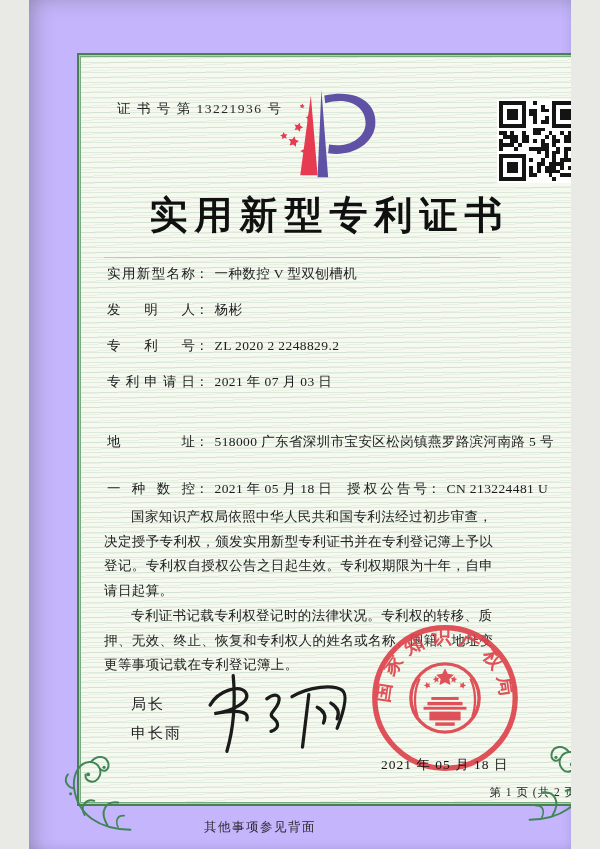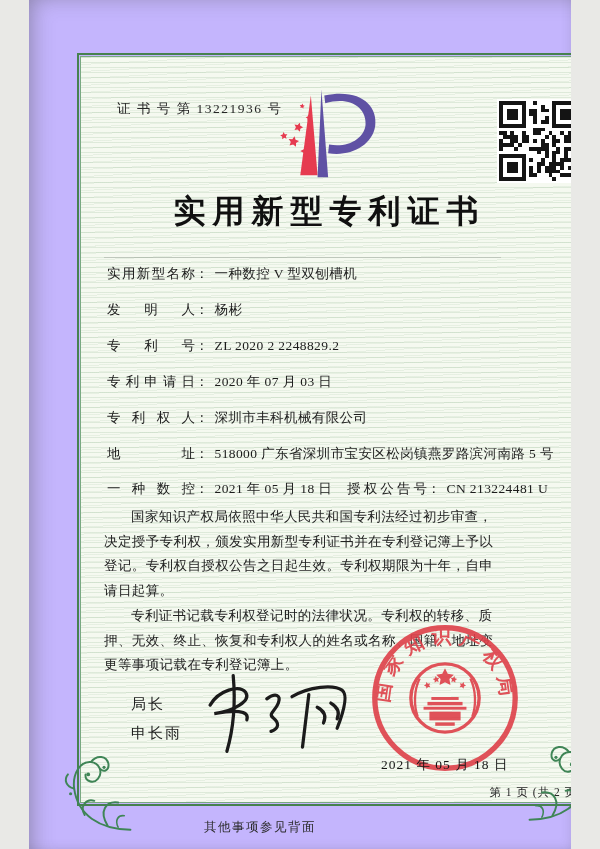--- a/index.html
+++ b/index.html
@@ -20,21 +20,21 @@
     background-image:
       repeating-linear-gradient(180deg, rgba(128,172,128,.20) 0 1px, rgba(255,255,255,0) 1px 5px),
       repeating-linear-gradient(177deg, rgba(128,172,128,.12) 0 1px, rgba(255,255,255,0) 1px 7px);
   }
   .cert-no{position:absolute;left:88px;top:100px;font-size:13.5px;letter-spacing:1.5px;color:#262626;}
   .logo{position:absolute;left:244px;top:86px;width:116px;height:96px;}
   .qr{position:absolute;left:468px;top:99px;width:84px;height:84px;background:#fff;padding:2px;box-sizing:border-box;}
   .qr svg{width:100%;height:100%;shape-rendering:crispEdges;}
   .title{
     position:absolute;left:48px;width:505px;top:190px;text-align:center;
-    font-size:32px;font-weight:700;letter-spacing:7px;color:#101010;
+    font-size:38px;font-weight:700;letter-spacing:7px;color:#101010;
   }
   .divider{position:absolute;left:75px;right:70px;top:257px;height:1px;background:rgba(110,110,110,.28);}
   .field-row{position:absolute;left:78px;right:58px;font-size:13.5px;white-space:nowrap;color:#1c1c1c;}
   .flabel{display:inline-block;width:88px;text-align:justify;text-align-last:justify;vertical-align:top;}
   .fcolon{display:inline-block;margin-right:6px;}
   .fvalue{letter-spacing:.4px;}
   .grant-right{position:absolute;left:240px;top:0;white-space:nowrap;}
   .grant-right .flabel{width:80px;}
   .paras{position:absolute;left:75px;right:68px;top:505px;font-size:13.5px;line-height:1.83;
          letter-spacing:.4px;color:#222;}
@@ -215,26 +215,23 @@
   <div class="field-row" style="top:301px">
     <span class="flabel">发明人</span><span class="fcolon">：</span><span class="fvalue">杨彬</span>
   </div>
   <div class="field-row" style="top:265px">
     <span class="flabel">实用新型名称</span><span class="fcolon">：</span><span class="fvalue">一种数控 V 型双刨槽机</span>
   </div>
   <div class="field-row" style="top:337px">
     <span class="flabel">专利号</span><span class="fcolon">：</span><span class="fvalue">ZL 2020 2 2248829.2</span>
   </div>
   <div class="field-row" style="top:373px">
-    <span class="flabel">专利申请日</span><span class="fcolon">：</span><span class="fvalue">2020 年 07 月 03 日</span>
-  </div>
-  <div class="field-row" style="top:409px">
-    <span class="flabel">专利权人</span><span class="fcolon">：</span><span class="fvalue">深圳市丰科机械有限公司</span>
-  </div>
-  <div class="field-row" style="top:445px">
+    <span class="flabel">专利申请日</span><span class="fcolon">：</span><span class="fvalue">2021 年 07 月 03 日</span>
+  </div>
+  <div class="field-row" style="top:433px">
     <span class="flabel">地址</span><span class="fcolon">：</span><span class="fvalue">518000 广东省深圳市宝安区松岗镇燕罗路滨河南路 5 号</span>
   </div>
 
   <div class="field-row" style="top:480px">
     <span class="flabel">一种数控</span><span class="fcolon">：</span><span class="fvalue">2021 年 05 月 18 日</span>
     <span class="grant-right">
       <span class="flabel">授权公告号</span><span class="fcolon">：</span><span class="fvalue">CN 213224481 U</span>
     </span>
   </div>
 

